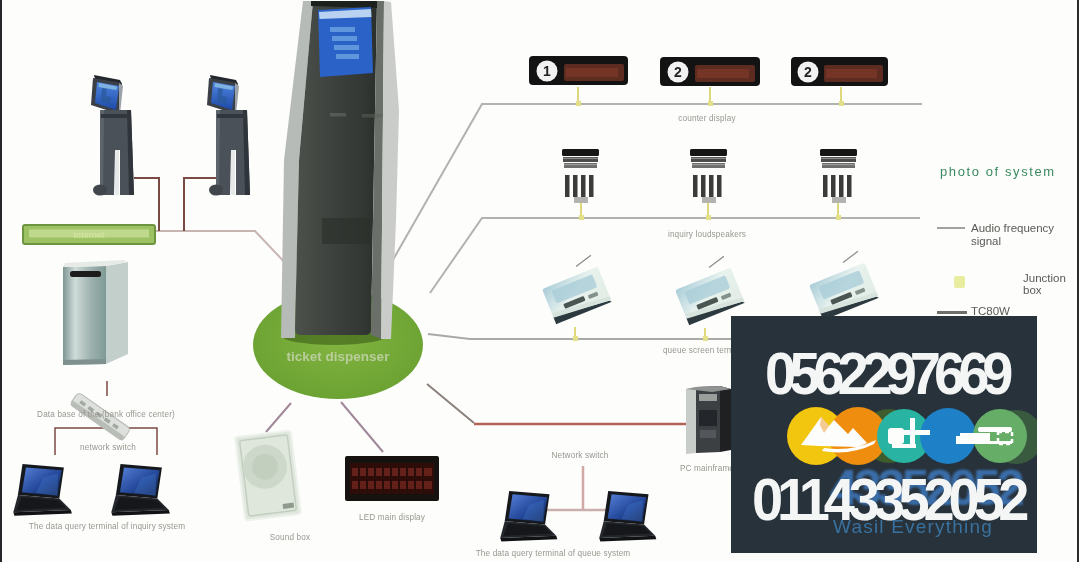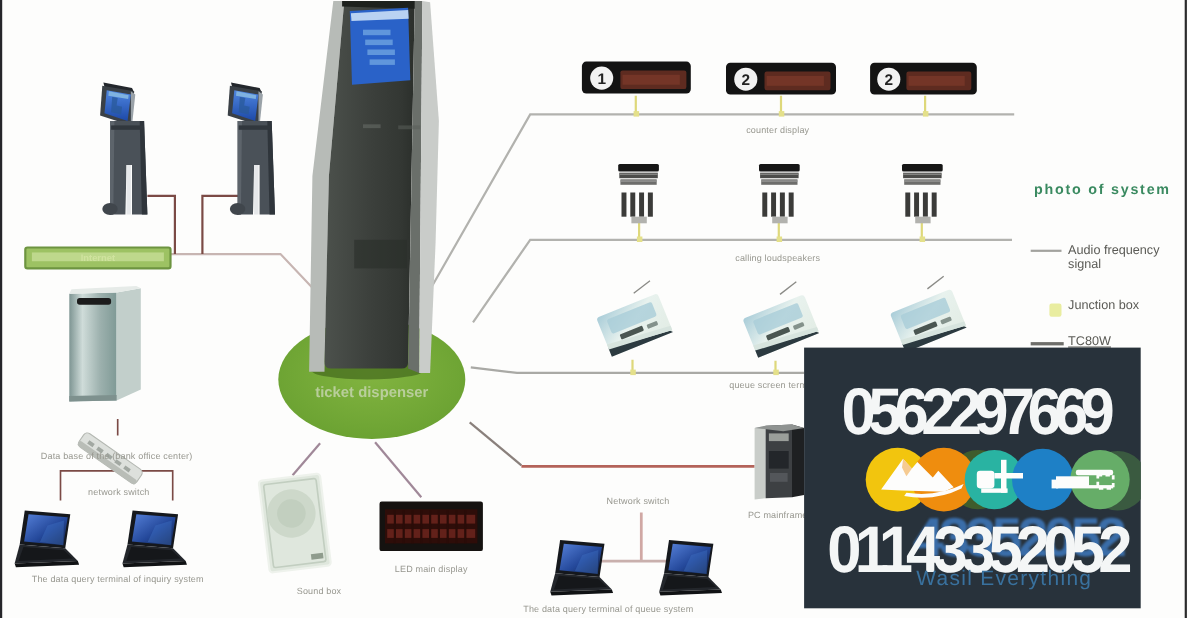--- a/index.html
+++ b/index.html
@@ -267,33 +267,33 @@
   <rect x="699" y="410" width="18" height="16" fill="#23262a"></rect>
   <rect x="700" y="430" width="16" height="8" fill="#53565a"></rect>
 </svg>
 
 <div class="lbl" style="left:106px;top:370px;margin-top:40px;">Data base of the (bank office center)</div>
 <div class="lbl" style="left:108px;top:443px;">network switch</div>
 <div class="lbl" style="left:107px;top:522px;">The data query terminal of inquiry system</div>
 <div class="lbl" style="left:268px;top:533px;padding-left:44px;">Sound box</div>
 <div class="lbl" style="left:392px;top:513px;">LED main display</div>
 <div class="lbl" style="left:707px;top:114px;">counter display</div>
-<div class="lbl" style="left:707px;top:230px;">calling loudspeakers</div>
+<div class="lbl" style="left:707px;top:230px;">inquiry loudspeakers</div>
 <div class="lbl" style="left:705px;top:346px;">queue screen terminal</div>
 <div class="lbl" style="left:580px;top:451px;">Network switch</div>
 <div class="lbl" style="left:553px;top:549px;">The data query terminal of queue system</div>
 <div class="lbl" style="left:707px;top:464px;">PC mainframe</div>
 
-<div style="position:absolute;left:940px;top:164px;color:#3a8a60;font-weight:bold;font-size:13px;
+<div style="position:absolute;left:940px;top:164px;color:#3a8a60;font-weight:normal;font-size:13px;
      letter-spacing:1.6px;filter:blur(0.4px);">photo of system</div>
 <div style="position:absolute;left:937px;top:227px;width:28px;height:2px;background:#a2a29e;"></div>
 <div style="position:absolute;left:971px;top:222px;color:#5a5a55;font-size:11.5px;line-height:12.5px;
      filter:blur(0.4px);">Audio frequency<br>signal</div>
 <div style="position:absolute;left:954px;top:276px;width:11px;height:12px;background:#e9eda0;border-radius:2px;"></div>
-<div style="position:absolute;left:971px;top:272px;color:#5a5a55;font-size:11.5px;filter:blur(0.4px);">Junction box</div>
+<div style="position:absolute;left:1023px;top:272px;color:#5a5a55;font-size:11.5px;filter:blur(0.4px);">Junction box</div>
 <div style="position:absolute;left:937px;top:311px;width:30px;height:2.5px;background:#6e6e6a;"></div>
 <div style="position:absolute;left:971px;top:305px;color:#5a5a55;font-size:11.5px;filter:blur(0.4px);text-decoration:underline;">TC80W</div>
 
 <div style="position:absolute;left:731px;top:316px;width:306px;height:237px;background:#28323b;z-index:10;overflow:hidden;">
 
   <div style="position:absolute;left:99px;top:147px;color:#3a6da8;font-weight:bold;font-size:50px;
        letter-spacing:-4px;filter:blur(1.2px);line-height:1;">43352052</div>
   <div style="position:absolute;left:34px;top:28px;color:#f4f6f6;transform:scaleY(1.07);transform-origin:0 0;
        font-size:56px;font-weight:bold;letter-spacing:-7px;line-height:1;">0562297669</div>
 

